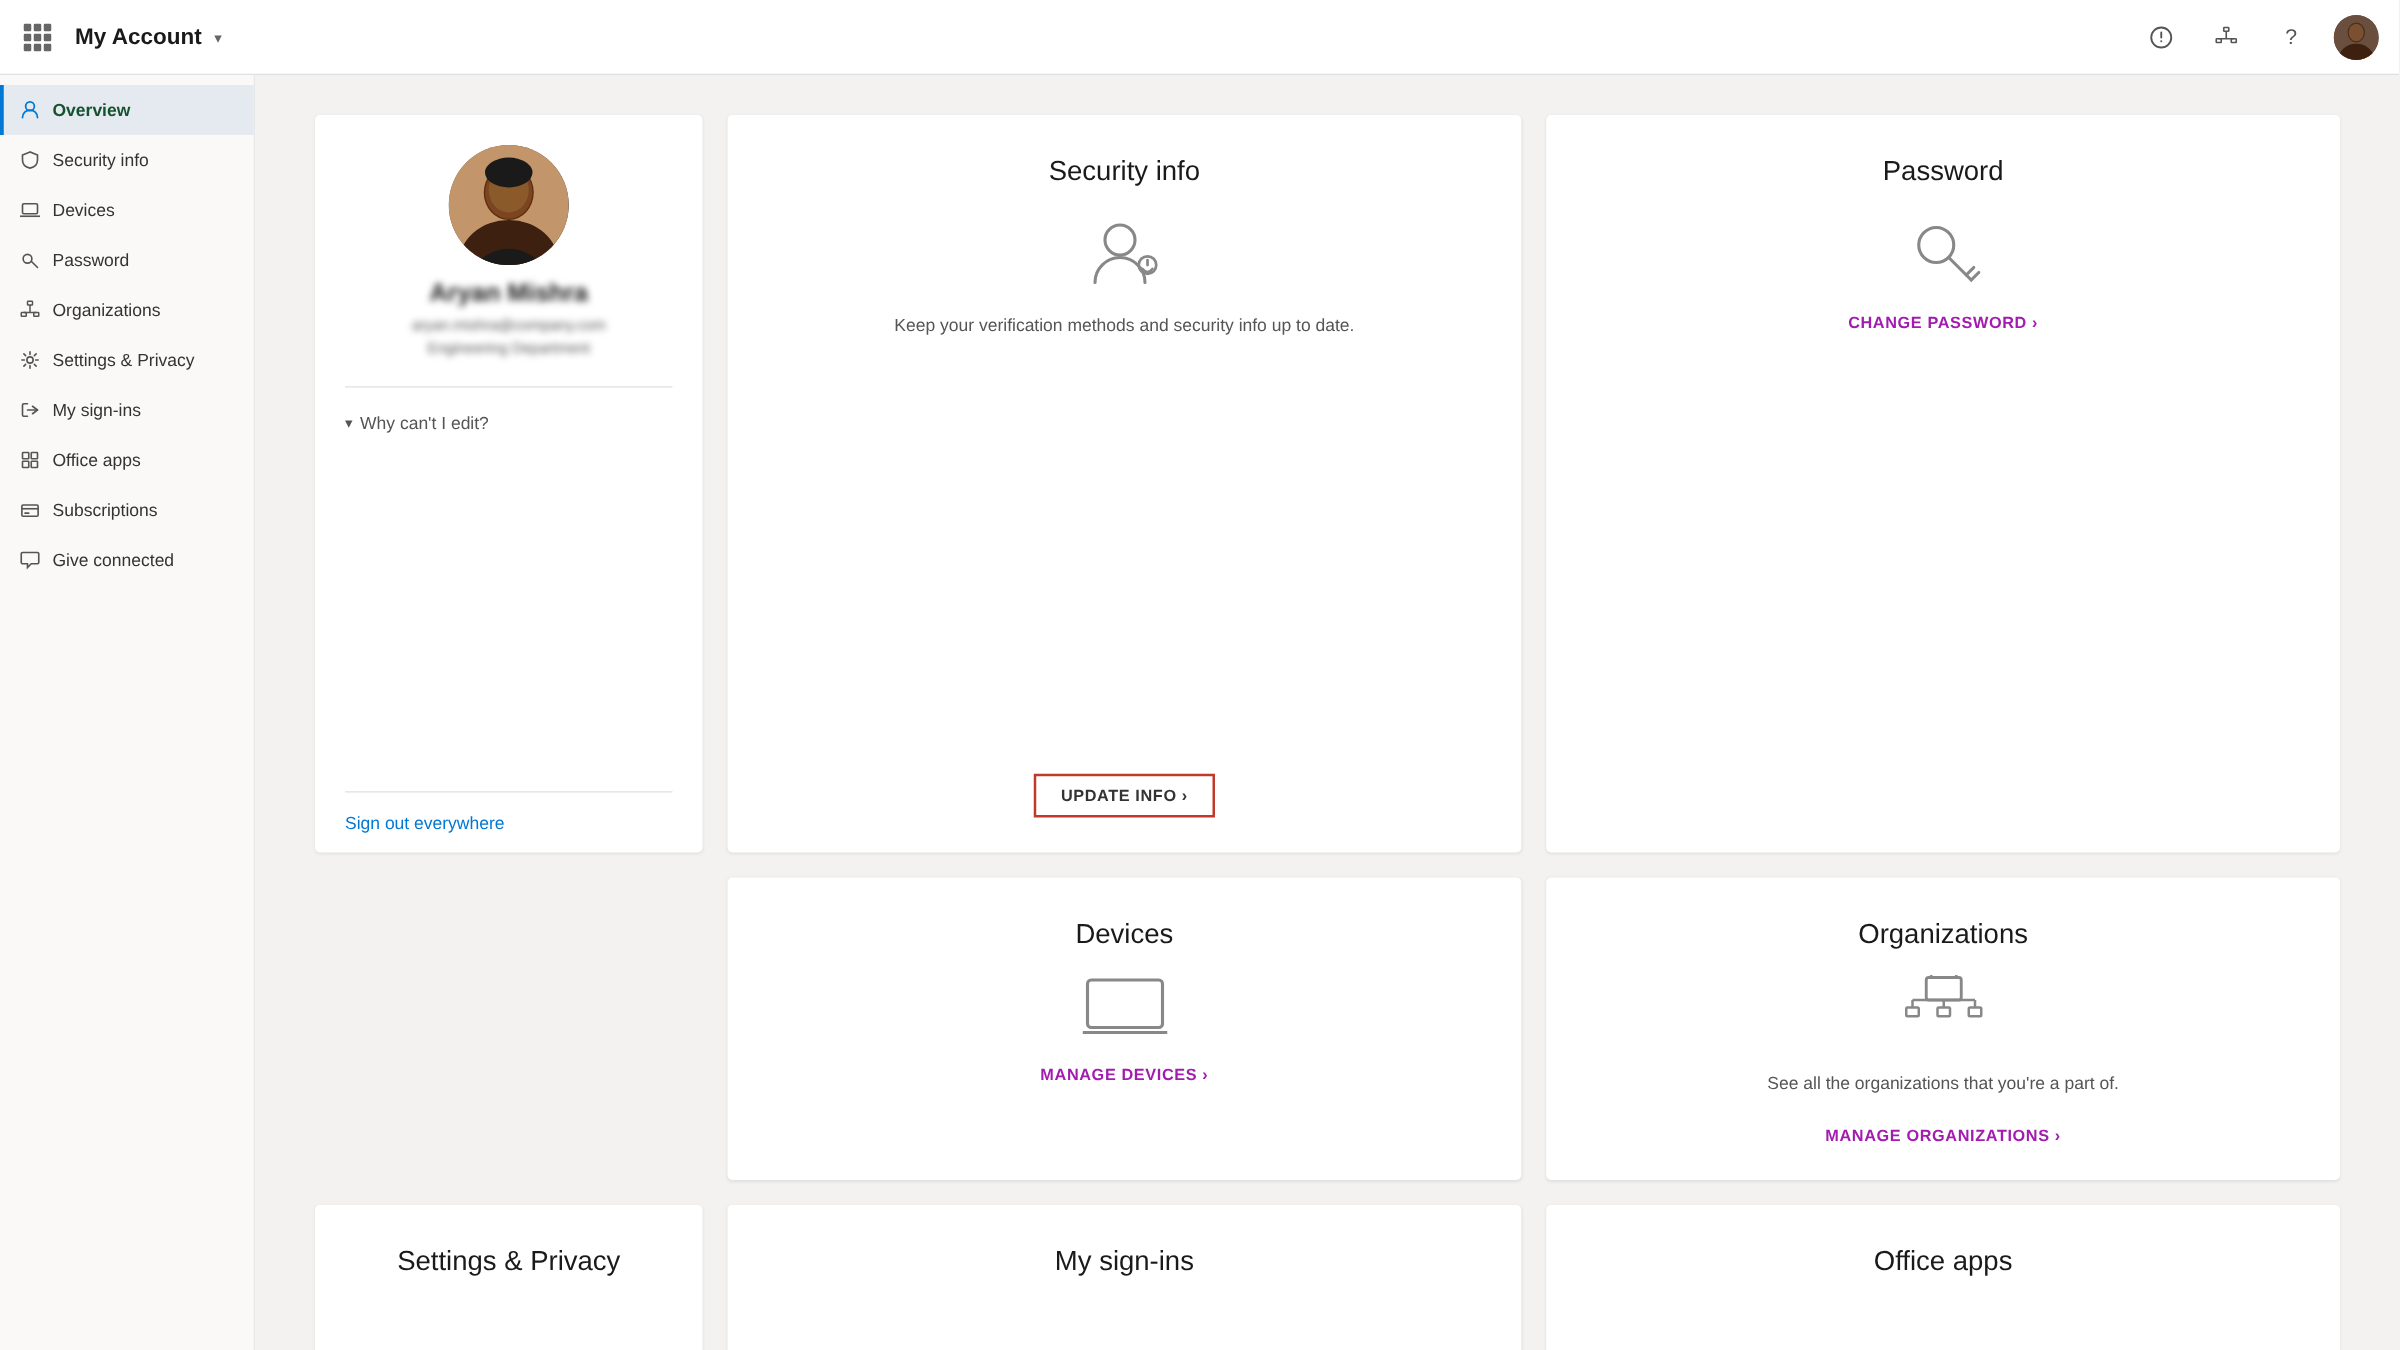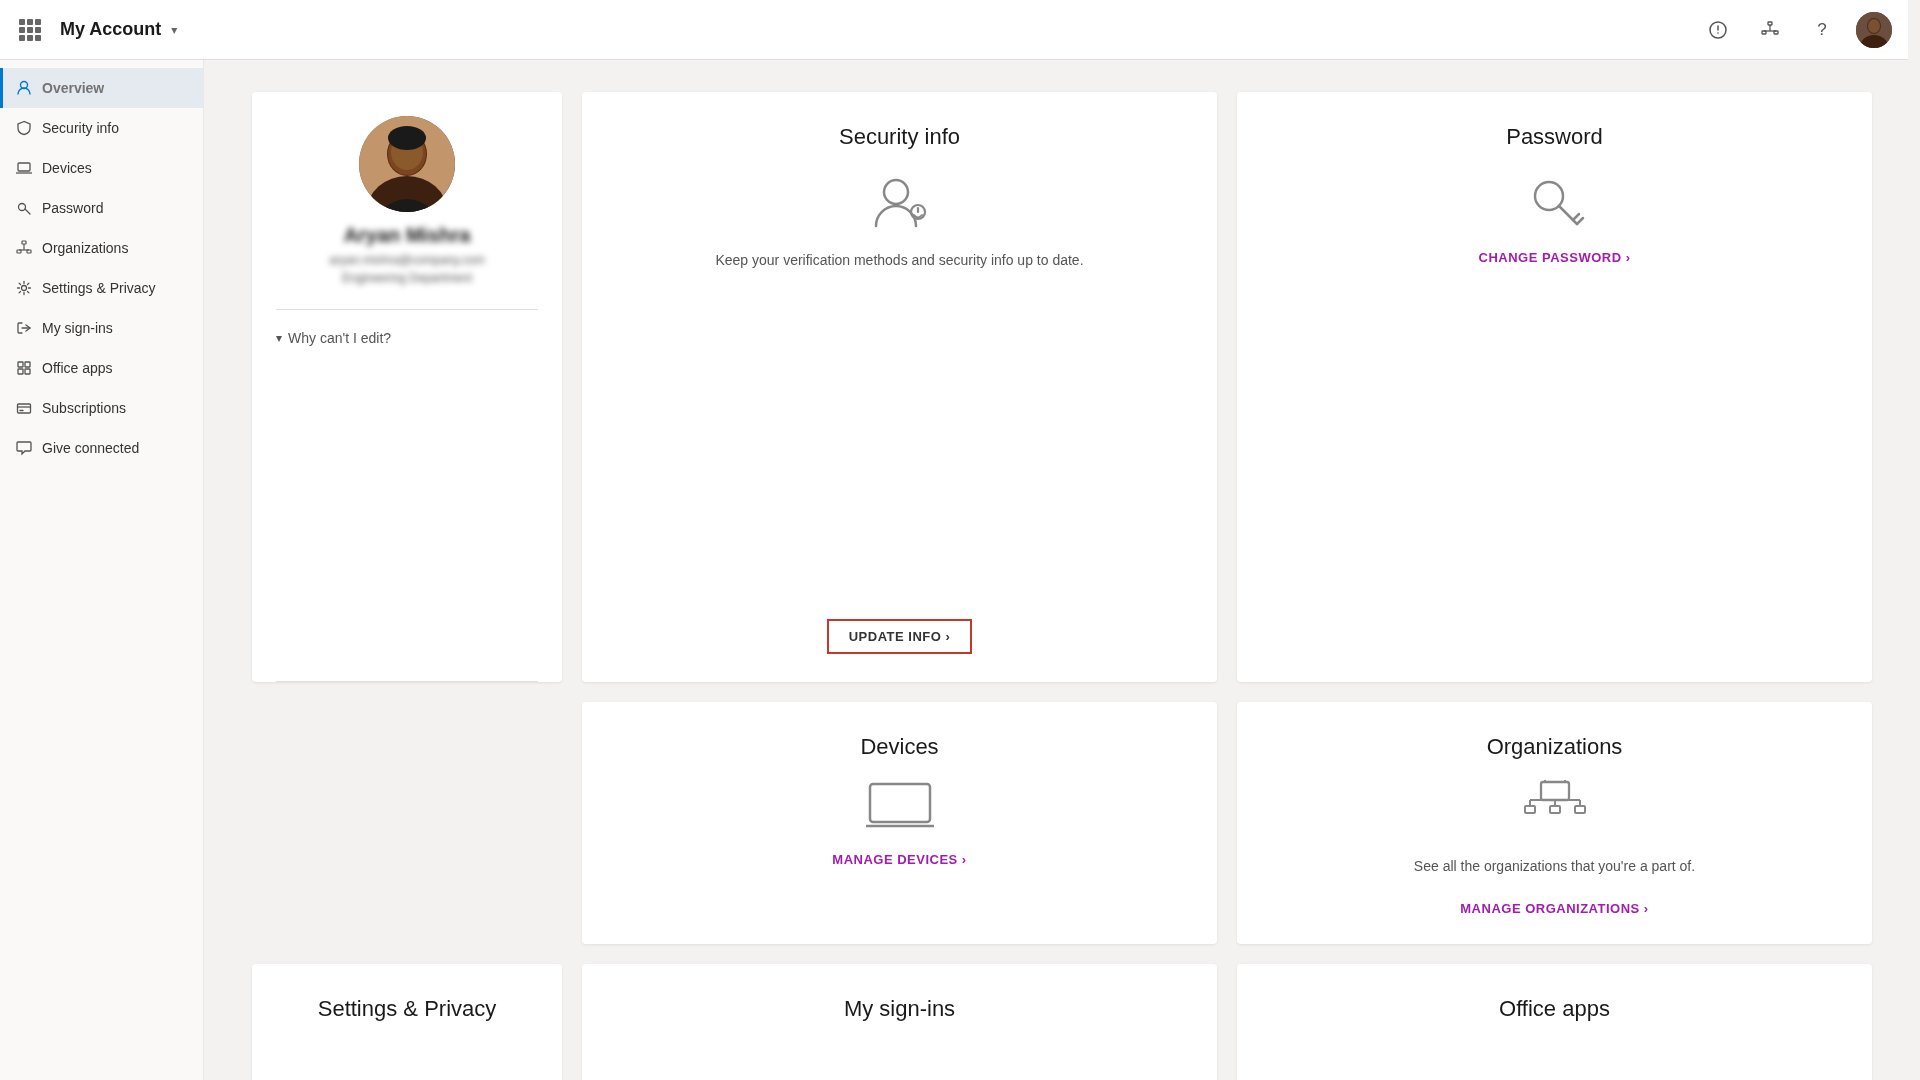--- a/index.html
+++ b/index.html
@@ -7,21 +7,21 @@
 
     
     .header {
       height: 60px;
       background: #fff;
       display: flex;
       align-items: center;
       padding: 0 16px;
       border-bottom: 1px solid #e0e0e0;
       position: fixed;
-      top: 0; left: 0; right: 12px;
+      top: 0; left: 0; right: 1px;
       z-index: 100;
     }
     .header-left {
       display: flex;
       align-items: center;
       gap: 8px;
     }
     .waffle-icon {
       display: grid;
       grid-template-columns: repeat(3, 6px);
@@ -75,21 +75,21 @@
       gap: 10px;
       padding: 12px 16px;
       cursor: pointer;
       font-size: 14px;
       color: #333;
       border-radius: 0;
       position: relative;
     }
     .sidebar-item.active {
       background: #e5e9f0;
-      color: #737373;
+      color: #14532d;
       font-weight: 600;
     }
     .sidebar-item.active::before {
       content: '';
       position: absolute;
       left: 0; top: 0; bottom: 0;
       width: 3px;
       background: #0078d4;
     }
     .sidebar-icon { font-size: 16px; color: #555; flex-shrink: 0; }
@@ -441,20 +441,21 @@
           <div class="profile-email">aryan.mishra@company.com</div>
           <div class="profile-dept">Engineering Department</div>
           <div class="profile-divider"></div>
         </div>
         <div class="why-cant-edit">
           <span style="font-size:12px;">▾</span>
           <span>Why can't I edit?</span>
         </div>
         <div style="flex:1;"></div>
         <div class="sign-out-divider"></div>
+        <a class="sign-out-link">Sign out everywhere</a>
       </div>
 
       <div class="info-card">
         <div class="info-card-title">Security info</div>
         <div class="info-card-icon">
           <svg width="64" height="64" viewBox="0 0 64 64" fill="none">
             <circle cx="28" cy="22" r="12" stroke="#888" stroke-width="2.5" fill="none"></circle>
             <path d="M8 56c0-11 9-20 20-20s20 9 20 20" stroke="#888" stroke-width="2.5" fill="none" stroke-linecap="round"></path>
             <circle cx="50" cy="42" r="7" stroke="#888" stroke-width="2.2" fill="none"></circle>
             <line x1="50" y1="38" x2="50" y2="42" stroke="#888" stroke-width="2.2" stroke-linecap="round"></line>

